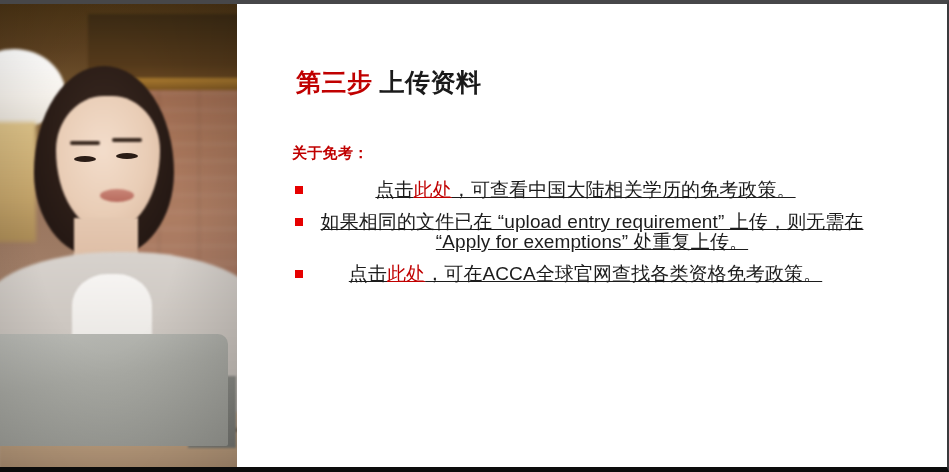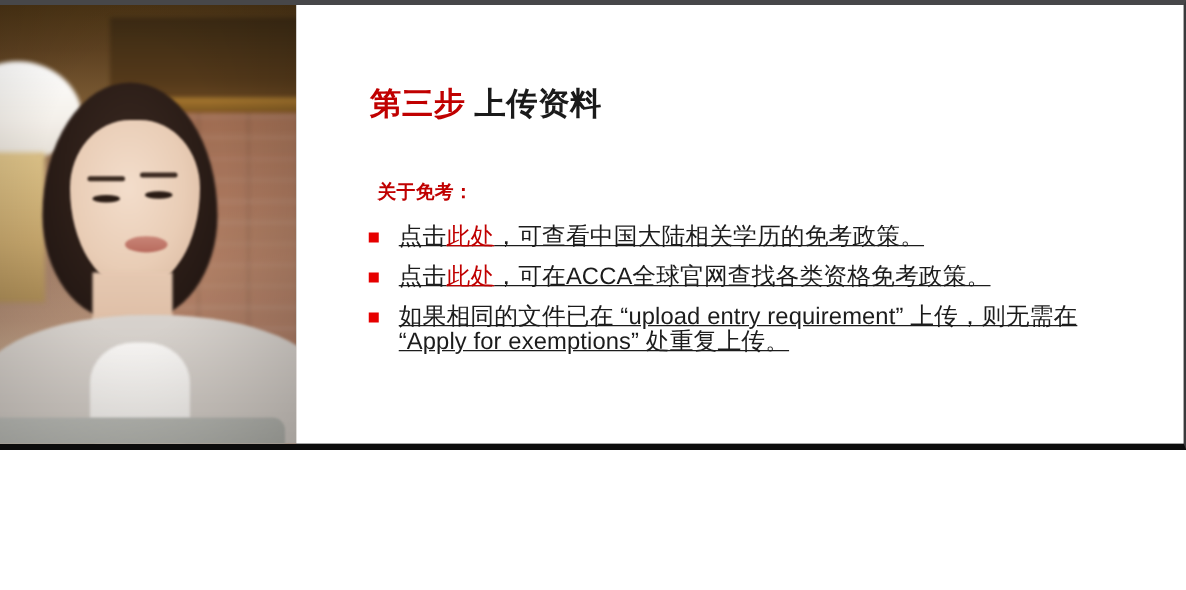--- a/index.html
+++ b/index.html
@@ -7,27 +7,28 @@
     padding: 0;
     background: #ffffff;
   }
   body {
     font-family: "Liberation Sans", "DejaVu Sans", sans-serif;
   }
 
   .slide {
     position: relative;
     width: 949px;
-    height: 360px;
-    background: #404040;
+    height: 472px;
+    background: #84cc16;
     overflow: hidden;
     box-sizing: border-box;
     border-top: 4px solid #474749;
     border-right: 2px solid #3a3a3c;
     border-bottom: 5px solid #0c0c0c;
+    text-align: center;
   }
 
   
   .photo-panel {
     position: absolute;
     left: 0;
     top: 0;
     width: 237px;
     height: 100%;
     overflow: hidden;
@@ -224,21 +225,20 @@
   .title .rest { color: #1a1a1a; margin-left: 7px; }
 
   .subtitle {
     position: absolute;
     left: 55px;
     top: 140px;
     font-size: 15px;
     font-weight: bold;
     color: #C00000;
     letter-spacing: 0.3px;
-    margin-left: 10px;
   }
 
   .bullets {
     position: absolute;
     left: 55px;
     top: 176px;
     width: 560px;
   }
 
   .bullet {
@@ -328,26 +328,26 @@
 
     <div class="subtitle">关于免考：</div>
 
     <div class="bullets">
 
       <div class="bullet">
         <span class="bullet-marker"></span>
         <span>点击</span><a class="link" href="#">此处</a><span>，可查看中国大陆相关学历的免考政策。</span>
       </div>
 
+      <div class="bullet wide">
+        <span class="bullet-marker"></span>
+        <span>如果相同的文件已在 “upload entry requirement” 上传，则无需在 “Apply for exemptions” 处重复上传。</span>
+      </div>
+
       <div class="bullet">
         <span class="bullet-marker"></span>
         <span>点击</span><a class="link" href="#">此处</a><span>，可在ACCA全球官网查找各类资格免考政策。</span>
       </div>
 
-      <div class="bullet wide">
-        <span class="bullet-marker"></span>
-        <span>如果相同的文件已在 “upload entry requirement” 上传，则无需在 “Apply for exemptions” 处重复上传。</span>
-      </div>
-
 
     </div>
   </div>
 </div>
 
 </body></html>

